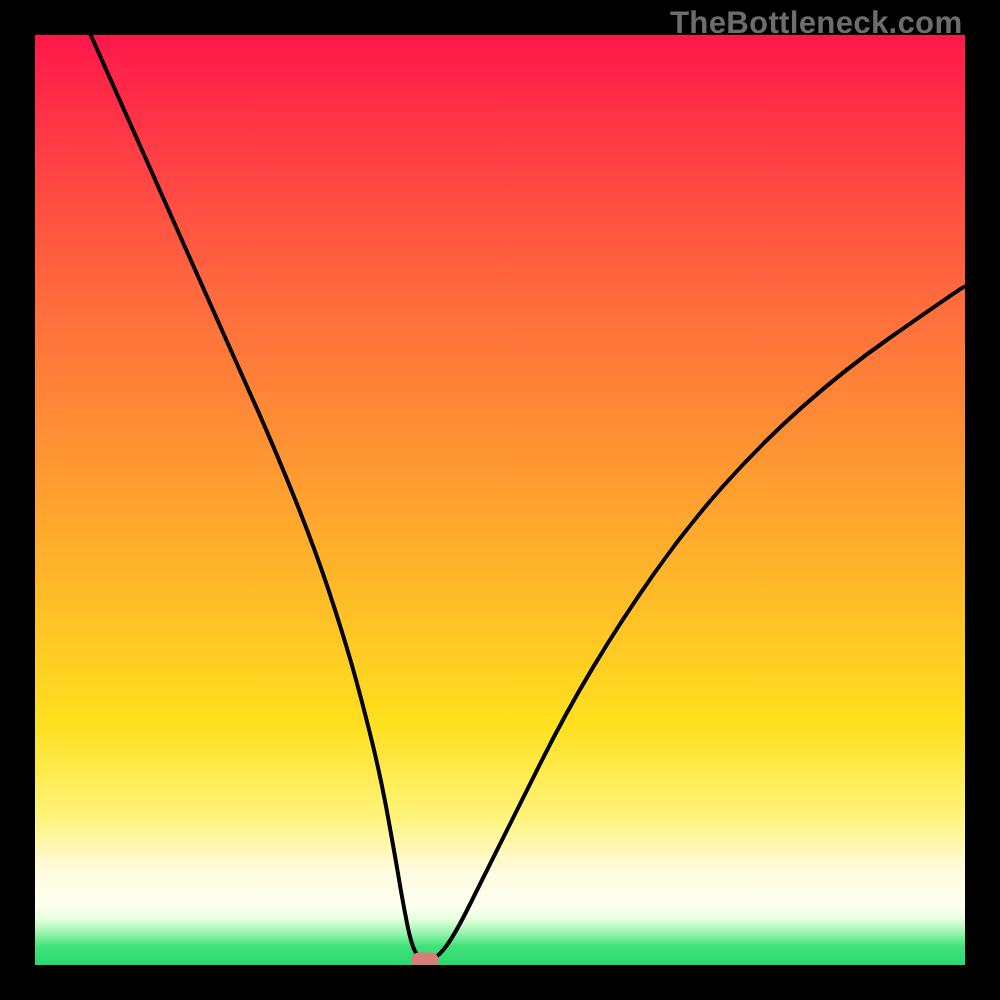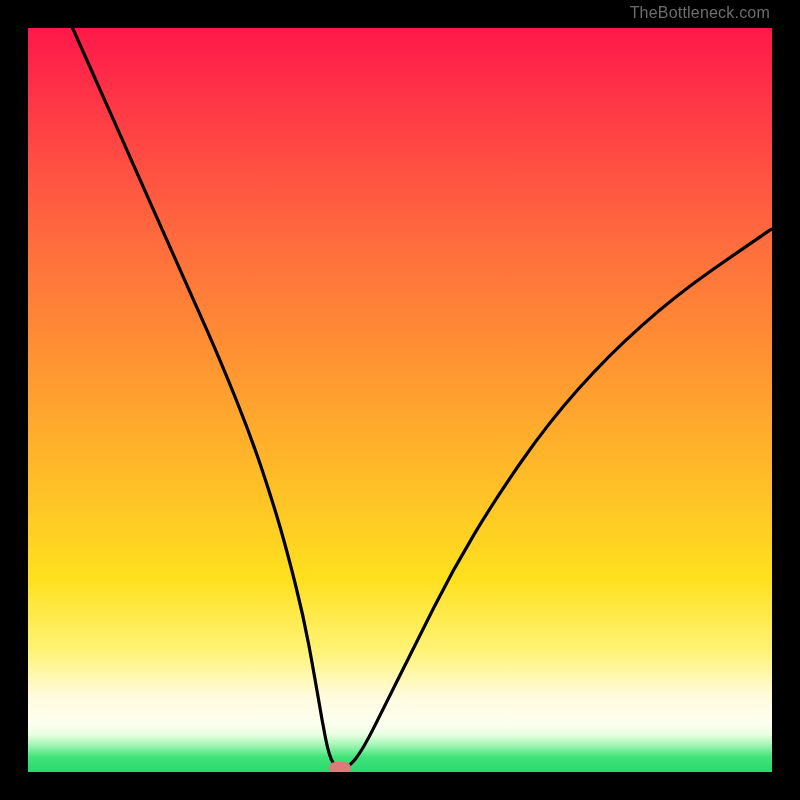--- a/index.html
+++ b/index.html
@@ -45,22 +45,22 @@
       #9bf5b0 96.5%,
       #3fe37a 98%,
       #2ad96e 100%
     );
   }
   .attribution {
     position: absolute;
     top: 4px;
     right: 30px;
     color: #6d6d6d;
-    font-size: 16px;
-    font-weight: 400;
+    font-size: 25px;
+    font-weight: 700;
     letter-spacing: 0.2px;
     user-select: none;
   }
   .curve-svg {
     position: absolute;
     top: 0; left: 0;
     width: 100%; height: 100%;
   }
   .marker {
     position: absolute;

